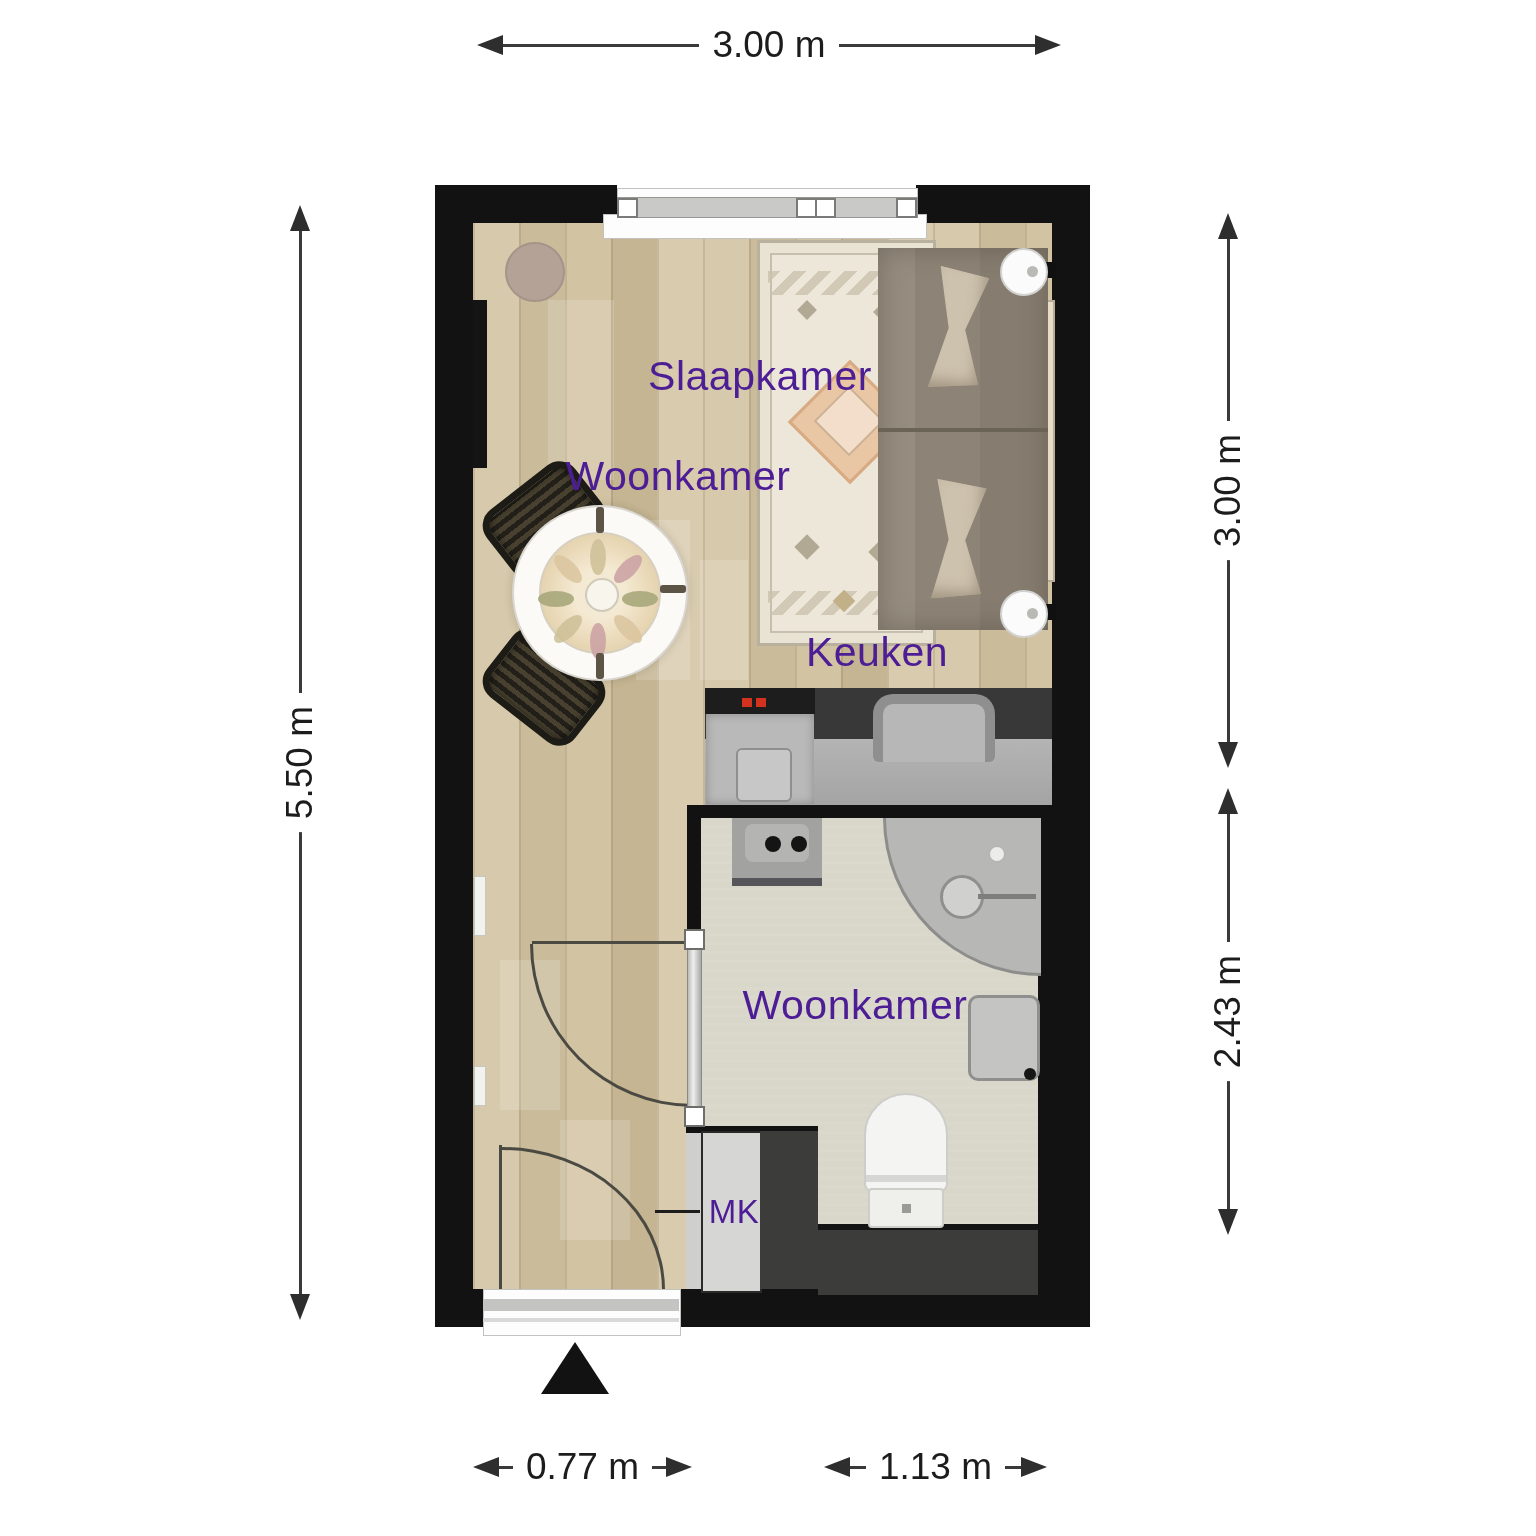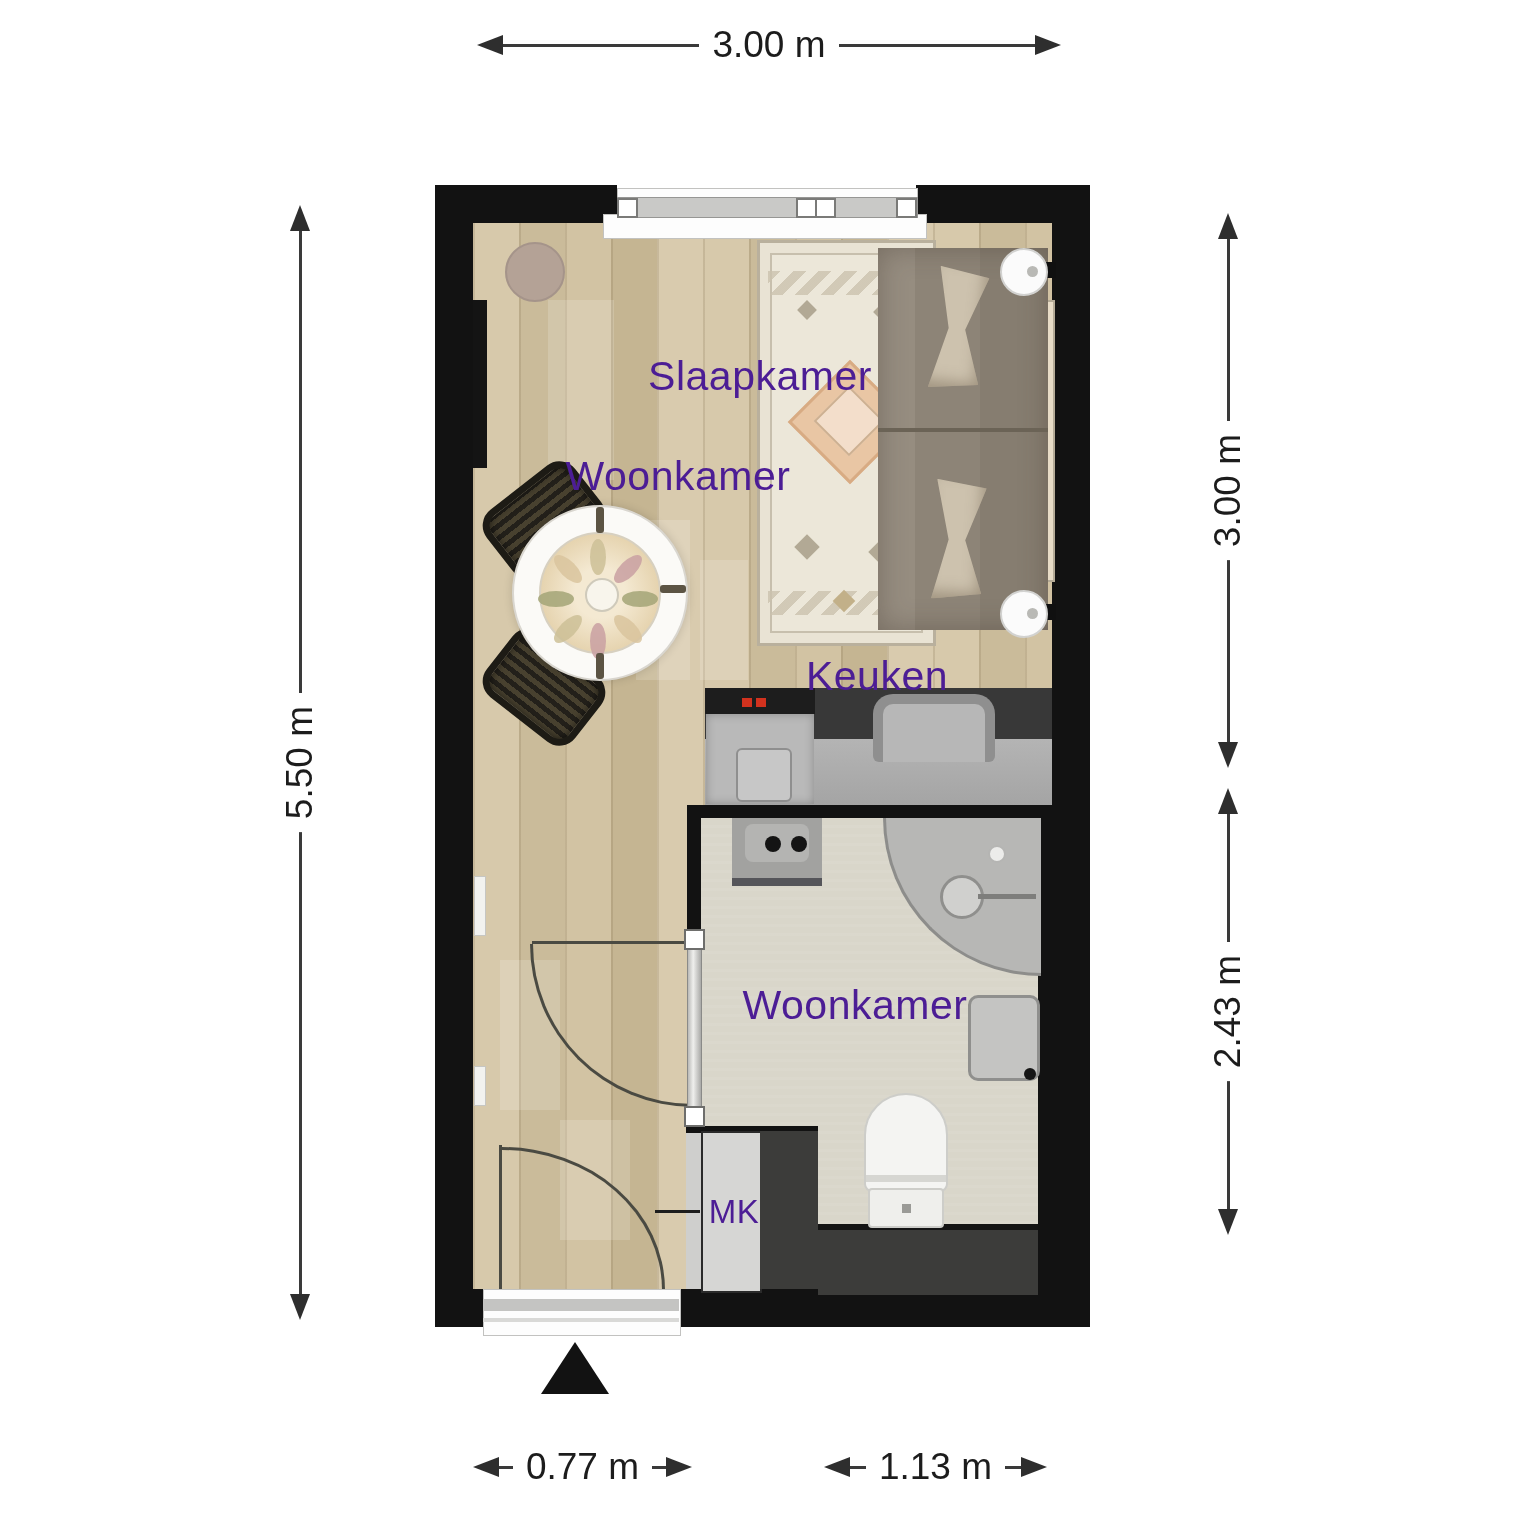--- a/index.html
+++ b/index.html
@@ -285,18 +285,18 @@
 
   <div class="win-frame" style="left:483px;top:1289px;width:196px;height:45px;"></div>
   <div class="entr-stripe" style="left:483px;top:1299px;width:196px;height:12px;"></div>
   <div class="entr-stripe" style="left:483px;top:1318px;width:196px;height:4px;background:#d9d9d7;"></div>
   <div class="jamb" style="left:486px;top:1294px;width:17px;height:20px;"></div>
   <div class="jamb" style="left:659px;top:1294px;width:17px;height:20px;"></div>
   <div class="entrance-arrow" style="left:541px;top:1342px;"></div>
 
   <div class="room-label" style="left:760px;top:376px;">Slaapkamer</div>
   <div class="room-label" style="left:678px;top:476px;">Woonkamer</div>
-  <div class="room-label" style="left:877px;top:676px;">Keuken</div>
+  <div class="room-label" style="left:877px;top:652px;">Keuken</div>
   <div class="room-label" style="left:855px;top:1005px;">Woonkamer</div>
   <div class="mk-leader" style="left:655px;top:1210px;width:45px;height:3px;"></div>
   <div class="room-label mk-label" style="left:734px;top:1212px;">MK</div>
 
 </div>
 
 </body></html>

